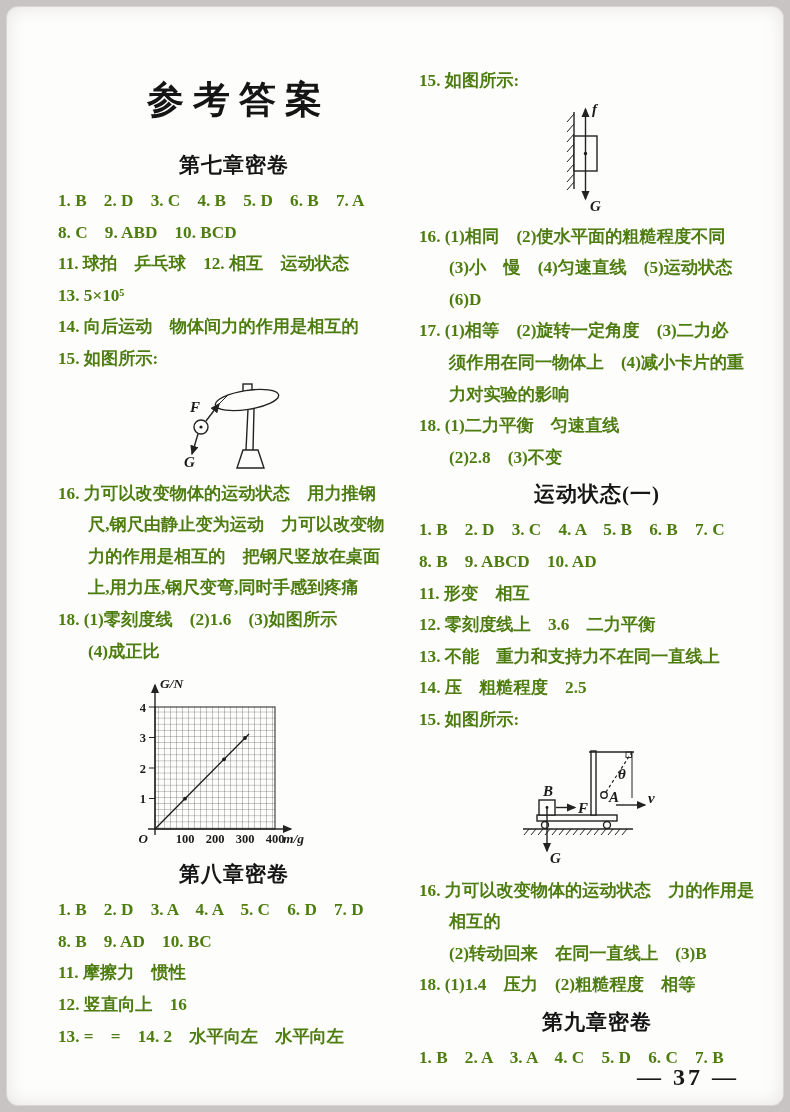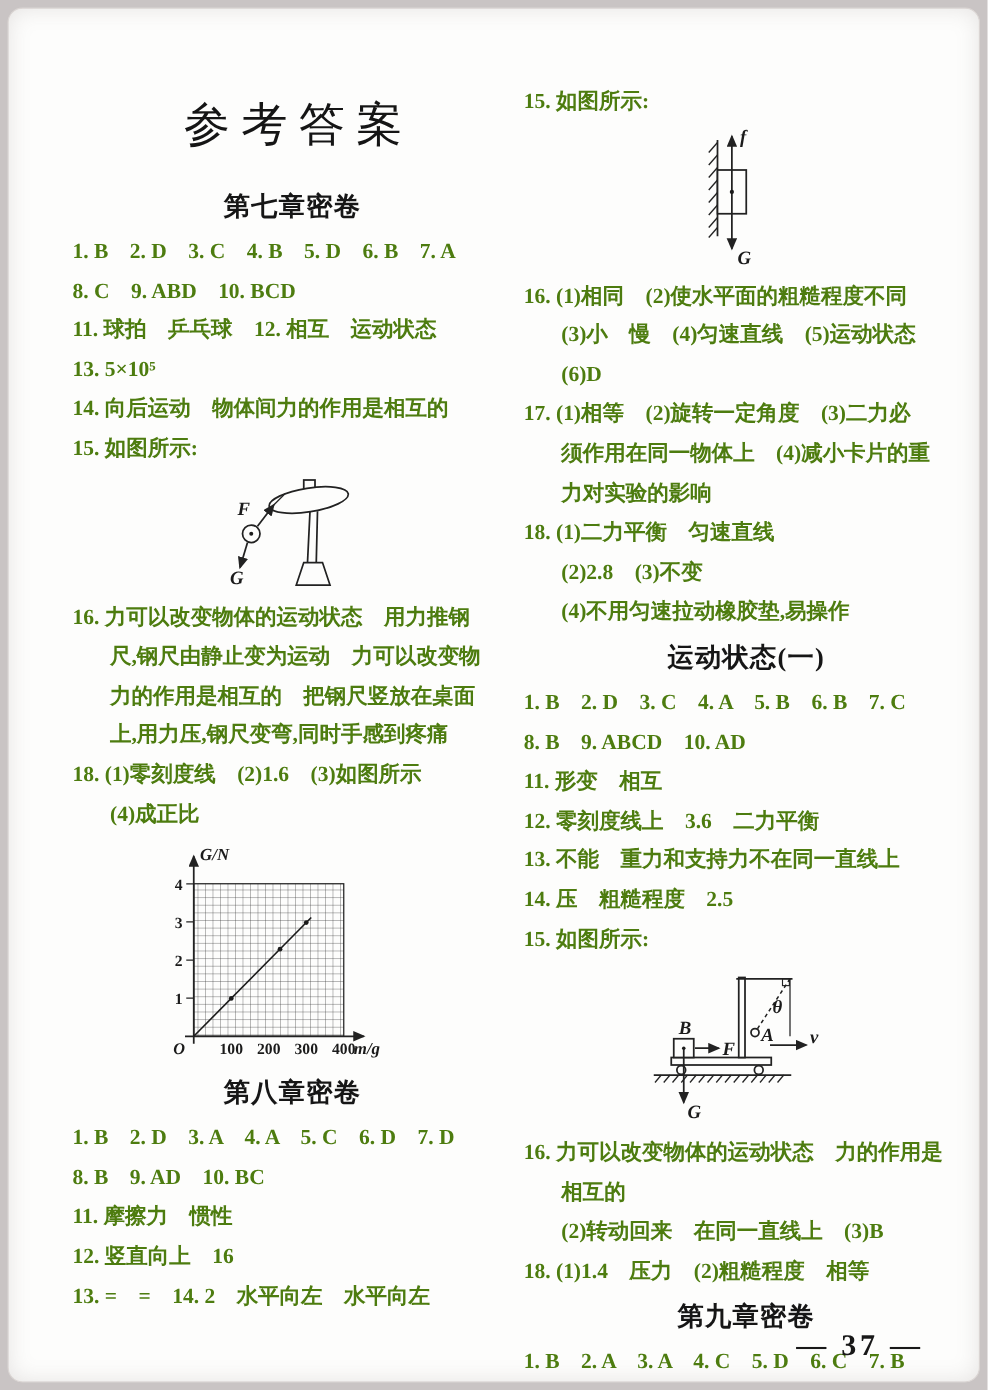--- a/index.html
+++ b/index.html
@@ -11,21 +11,21 @@
   .page{
     position:absolute;inset:6px;background:#fdfdfc;border-radius:12px;
     border:1px solid #dad5d3;
     box-shadow:inset 0 0 18px rgba(120,110,110,.18);
   }
   .col{position:absolute;top:0;color:#1b1b1b;font-weight:700;}
   .col-left{left:51px;top:54px;width:352px;}
   .col-right{left:412px;top:58px;width:356px;}
   .doc-title{
     font-size:37px;letter-spacing:9px;text-align:center;
-    margin:14px 0 26px 10px;font-weight:400;color:#151515;
+    margin:14px 0 26px 10px;font-weight:700;color:#151515;
   }
   .section-heading{
     font-size:21px;text-align:center;margin:7px 0 6px 0;color:#161616;
     letter-spacing:1px;
   }
   .ans-line{
     font-size:17.2px;line-height:31.6px;white-space:nowrap;color:#4d7c0f;
   }
   .indent-1{padding-left:30px;}
   .fig{display:block;}
@@ -159,21 +159,20 @@
     <text x="49" y="112" class="lab">G</text>
   </svg>
       <div class="ans-line indent-0">16. (1)相同　(2)使水平面的粗糙程度不同</div>
       <div class="ans-line indent-1">(3)小　慢　(4)匀速直线　(5)运动状态</div>
       <div class="ans-line indent-1">(6)D</div>
       <div class="ans-line indent-0">17. (1)相等　(2)旋转一定角度　(3)二力必</div>
       <div class="ans-line indent-1">须作用在同一物体上　(4)减小卡片的重</div>
       <div class="ans-line indent-1">力对实验的影响</div>
       <div class="ans-line indent-0">18. (1)二力平衡　匀速直线</div>
       <div class="ans-line indent-1">(2)2.8　(3)不变</div>
-      <div class="ans-line indent-1">(4)不用匀速拉动橡胶垫,易操作</div>
       <div class="section-heading">运动状态(一)</div>
       <div class="ans-line indent-0">1. B　2. D　3. C　4. A　5. B　6. B　7. C</div>
       <div class="ans-line indent-0">8. B　9. ABCD　10. AD</div>
       <div class="ans-line indent-0">11. 形变　相互</div>
       <div class="ans-line indent-0">12. 零刻度线上　3.6　二力平衡</div>
       <div class="ans-line indent-0">13. 不能　重力和支持力不在同一直线上</div>
       <div class="ans-line indent-0">14. 压　粗糙程度　2.5</div>
       <div class="ans-line indent-0">15. 如图所示:</div>
       <svg class="fig fig-cart" width="165" height="132" viewBox="0 0 165 132">
     <defs>

